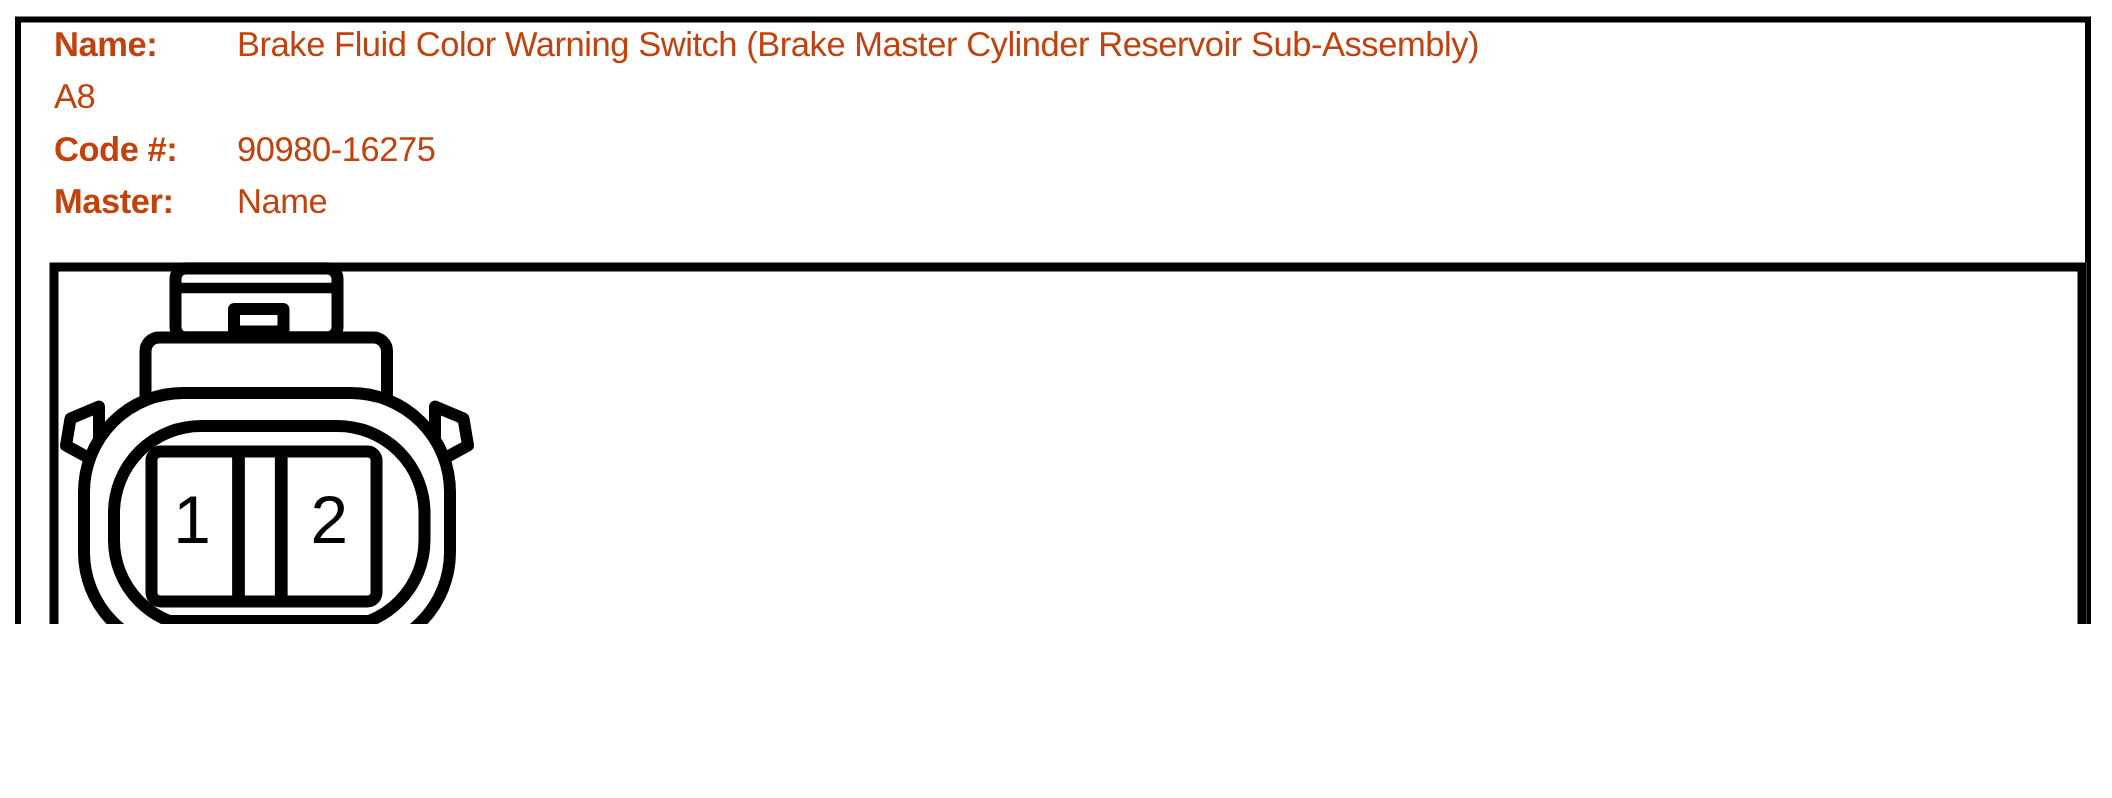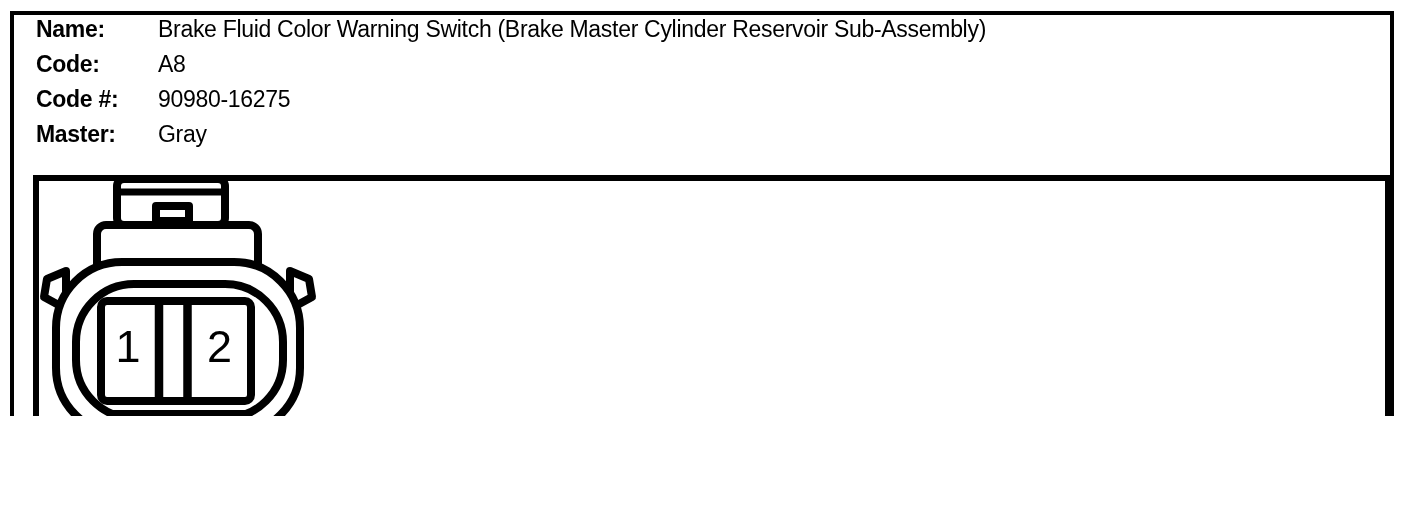--- a/index.html
+++ b/index.html
@@ -7,21 +7,21 @@
     padding: 0;
     background: #ffffff;
     font-family: "Liberation Sans", sans-serif;
   }
   .page {
     position: relative;
     width: 1408px;
     height: 416px;
     background: #ffffff;
     overflow: hidden;
-    color: #000000;
+    color: #c2410c;
   }
   .outer-border {
     position: absolute;
     left: 10px;
     top: 11px;
     width: 1384px;
     height: 512px;
     border: 4px solid #000000;
     box-sizing: border-box;
   }
@@ -108,30 +108,29 @@
 <div class="page">
 
   <div class="outer-border"></div>
 
   <div class="header-fields">
     <div class="field-row">
       <span class="field-label">Name:</span>
       <span class="field-value">Brake Fluid Color Warning Switch (Brake Master Cylinder Reservoir Sub-Assembly)</span>
     </div>
     <div class="field-row">
-      <span class="field-label">Code:</span>
       <span class="field-value">A8</span>
     </div>
     <div class="field-row">
       <span class="field-label">Code #:</span>
       <span class="field-value">90980-16275</span>
     </div>
     <div class="field-row">
       <span class="field-label">Master:</span>
-      <span class="field-value">Gray</span>
+      <span class="field-value">Name</span>
     </div>
   </div>
 
   <div class="diagram-box"></div>
   <div class="empty-strip"></div>
 
   <svg class="connector-svg" viewBox="33 175 1358 310" xmlns="http://www.w3.org/2000/svg">
 
     <rect class="stroke8" x="117" y="179" width="108" height="46" rx="7"></rect>
     <line class="line7" x1="115" y1="192" x2="227" y2="192"></line>

